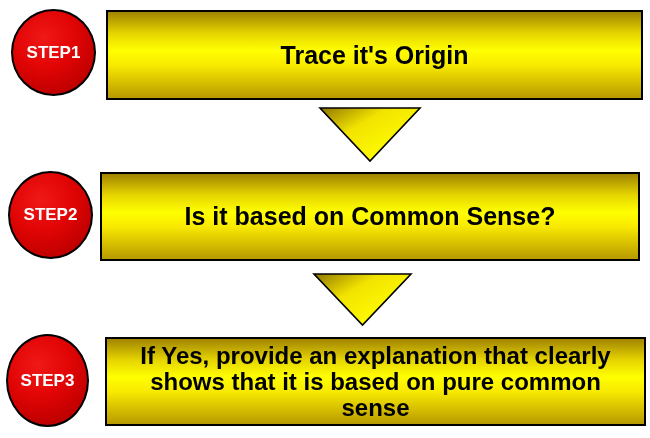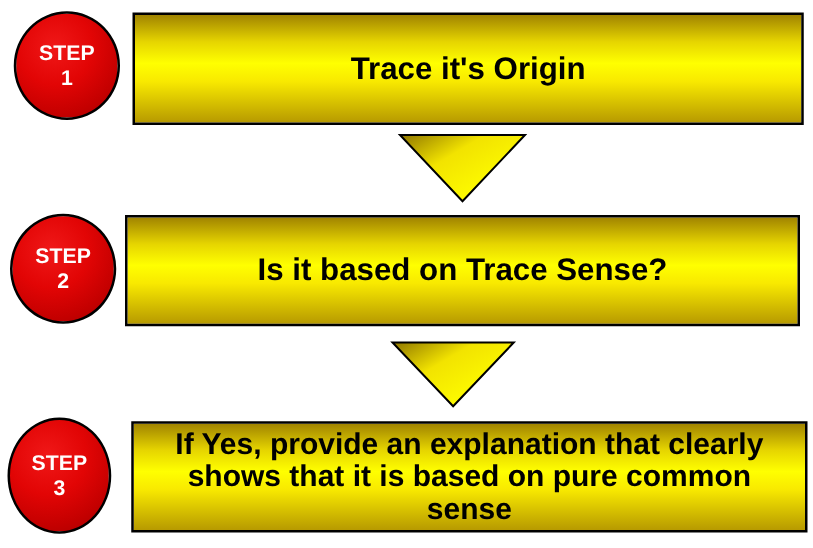--- a/index.html
+++ b/index.html
@@ -18,21 +18,21 @@
   .step-badge {
     position: absolute;
     border: 2px solid #000000;
     border-radius: 50%;
     background: radial-gradient(circle at 38% 32%, #f01818 0%, #e20505 40%, #c40000 72%, #a30000 100%);
     color: #ffffff;
     font-weight: bold;
     font-size: 17px;
     line-height: 20px;
     display: flex;
-    flex-direction: column;
+    flex-direction: row;
     align-items: center;
     justify-content: center;
     text-align: left;
     box-sizing: border-box;
   }
   .step-box {
     position: absolute;
     border: 2px solid #000000;
     background: linear-gradient(to bottom,
       #a18400 0%, #e6d500 25%, #ffff00 45%, #f8e900 62%, #b79a00 100%);
@@ -78,21 +78,21 @@
       </linearGradient>
     </defs>
     <polygon points="2,2 102,2 52,55" fill="url(#triGrad1)" stroke="#000000" stroke-width="1.6"></polygon>
   </svg>
 
   <div class="step-badge" style="left:8px; top:171px; width:85px; height:88px;">
     <span>STEP</span>
     <span>2</span>
   </div>
   <div class="step-box box-large" style="left:100px; top:172px; width:540px; height:89px;">
-    <span class="box-label">Is it based on Trace Sense?</span>
+    <span class="box-label">Is it based on Common Sense?</span>
   </div>
 
   <svg class="arrow" style="left:312px; top:272px;" width="101" height="56" viewBox="0 0 101 56" aria-hidden="true">
     <defs>
       <linearGradient id="triGrad2" x1="0" y1="0" x2="0.85" y2="0.75">
         <stop offset="0" stop-color="#8f7600"></stop>
         <stop offset="0.45" stop-color="#f2e300"></stop>
         <stop offset="1" stop-color="#ffff00"></stop>
       </linearGradient>
     </defs>

